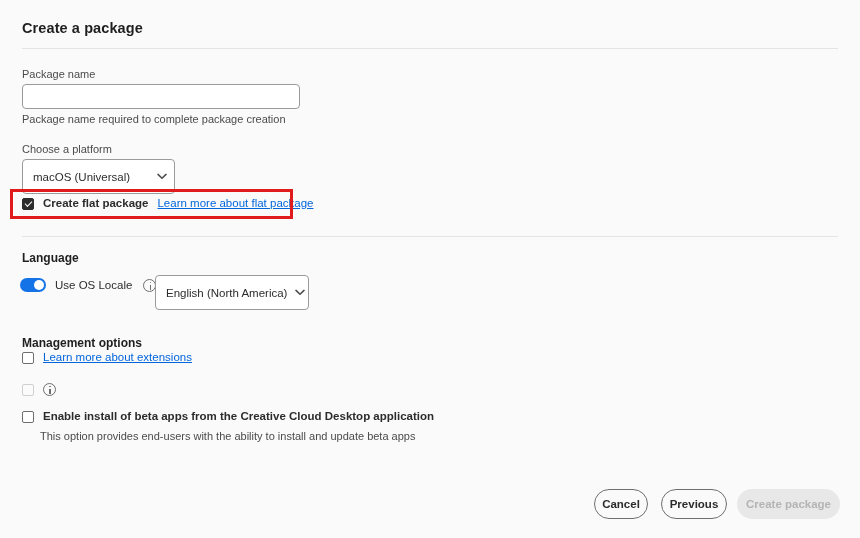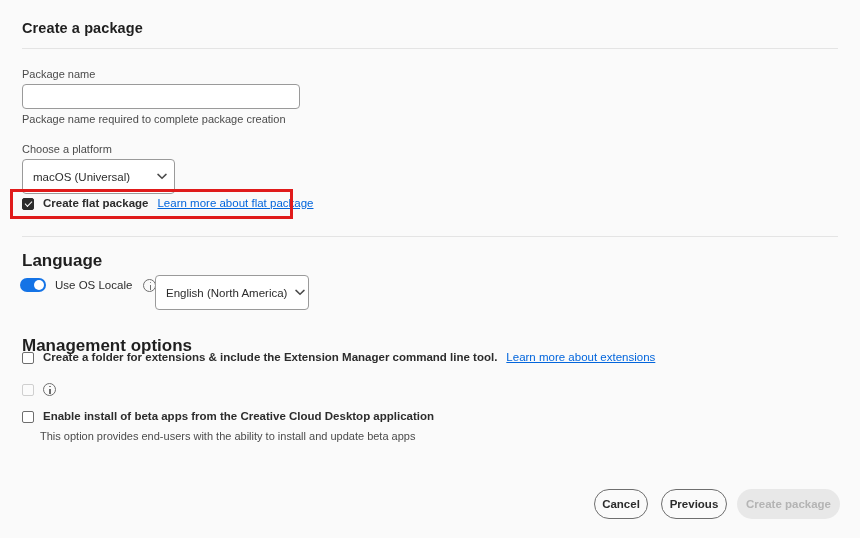--- a/index.html
+++ b/index.html
@@ -40,21 +40,21 @@
     font-size: 11px;
     color: #4b4b4b;
   }
   .help-text {
     position: absolute;
     font-size: 11px;
     color: #4b4b4b;
   }
   .section-head {
     position: absolute;
-    font-size: 17px;
+    font-size: 12px;
     font-weight: bold;
     color: #1f1f1f;
   }
 
   
   .text-input {
     position: absolute;
     left: 22px;
     top: 84px;
     width: 278px;
@@ -287,21 +287,20 @@
   <span class="sel-value">English (North America)</span>
   <svg class="chev" width="10" height="7" viewBox="0 0 10 7">
     <path d="M1 1.4 L5 5.2 L9 1.4" fill="none" stroke="#4b4b4b" stroke-width="1.5" stroke-linecap="round"></path>
   </svg>
 </div>
 
 <div class="section-head" style="left:22px; top:336px;">Management options</div>
 
 <div class="cb-row" style="left:22px; top:351px;">
   <span class="cbox"></span>
-  <span class="cb-label">Create a folder for extensions &amp; include the Extension Manager command line tool.</span>
   <span class="link" style="margin-left:9px;">Learn more about extensions</span>
 </div>
 
 <div class="cb-row" style="left:22px; top:383px;">
   <span class="cbox disabled"></span>
   <span class="info-icon in-row"></span>
 </div>
 
 <div class="cb-row" style="left:22px; top:410px;">
   <span class="cbox"></span>

